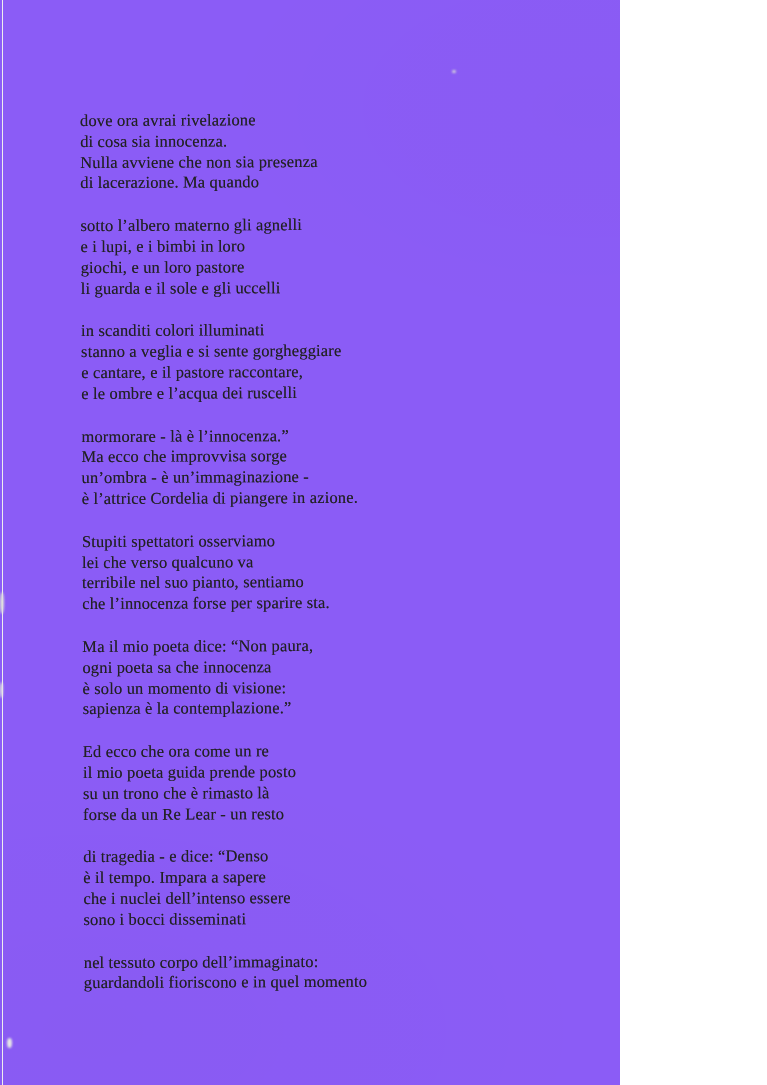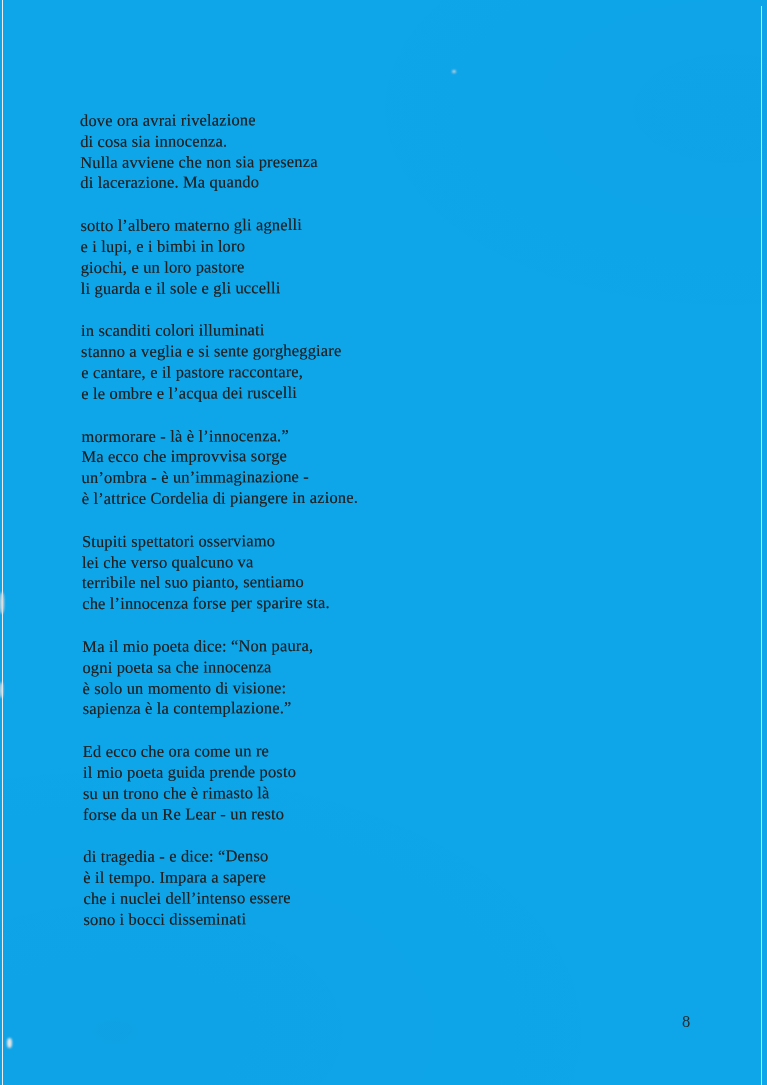--- a/index.html
+++ b/index.html
@@ -3,22 +3,22 @@
 <meta charset="utf-8">
 <style>
   html, body { margin: 0; padding: 0; }
   body {
     width: 767px; height: 1085px;
     background: #ffffff;
     font-family: "Liberation Serif", "DejaVu Serif", serif;
   }
   .page {
     position: relative;
-    width: 767px; height: 1085px;
-    background: #0ea5e9;
+    width: 620px; height: 1085px;
+    background: #8b5cf6;
     overflow: hidden;
     color: #1f1f1f;
   }
   
   .page::before {
     content: "";
     position: absolute; inset: 0;
     background:
       radial-gradient(ellipse 900px 500px at 15% 95%, rgba(0,0,0,0.015), transparent 60%),
       radial-gradient(ellipse 700px 400px at 95% 10%, rgba(0,0,0,0.012), transparent 60%);
@@ -131,18 +131,22 @@
       <div class="line">forse da un Re Lear - un resto</div>
     </div>
 
     <div class="stanza">
       <div class="line">di tragedia - e dice: “Denso</div>
       <div class="line">è il tempo. Impara a sapere</div>
       <div class="line">che i nuclei dell’intenso essere</div>
       <div class="line">sono i bocci disseminati</div>
     </div>
 
+    <div class="stanza">
+      <div class="line">nel tessuto corpo dell’immaginato:</div>
+      <div class="line">guardandoli fioriscono e in quel momento</div>
+    </div>
 
   </div>
 
   <div class="page-number">8</div>
 
 </div>
 
 </body></html>

